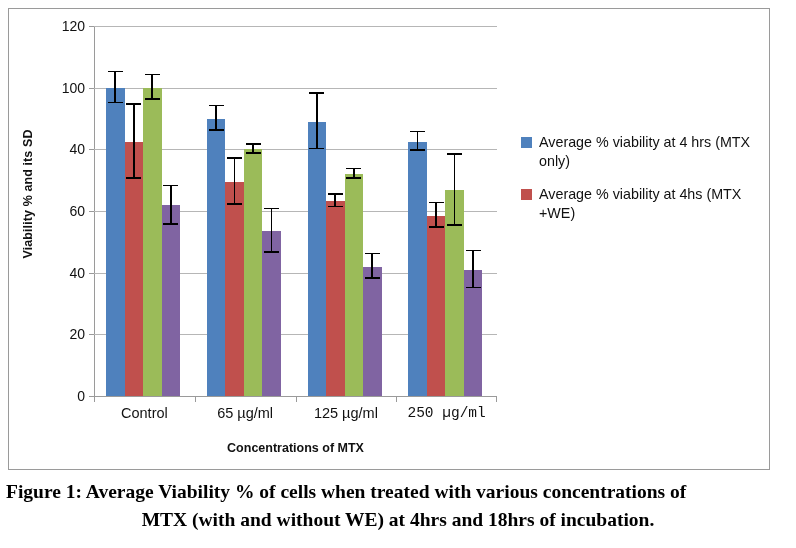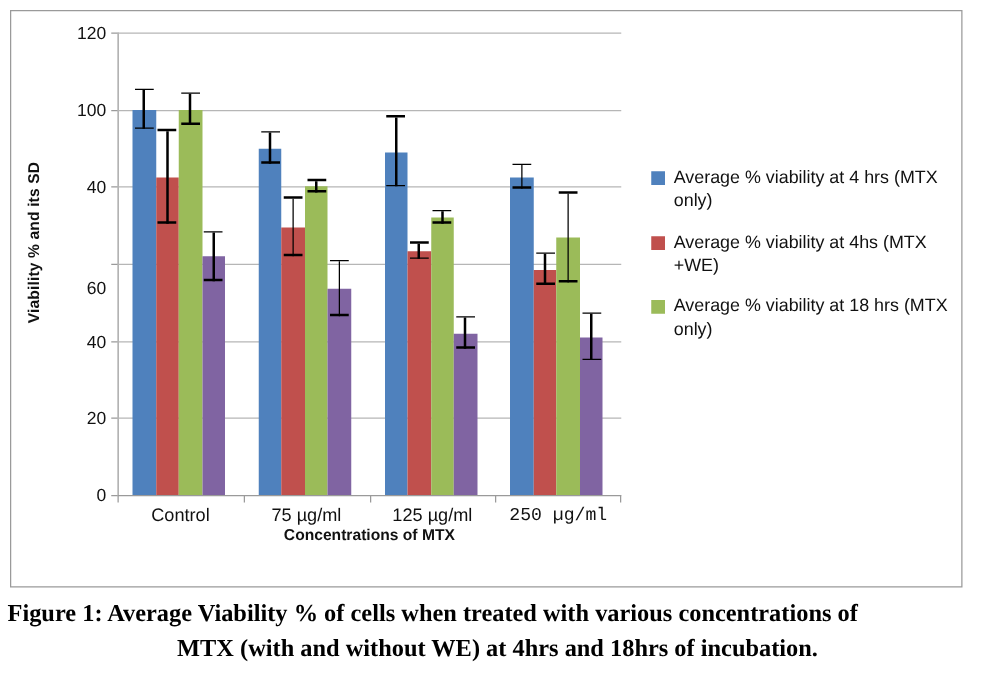--- a/index.html
+++ b/index.html
@@ -41,21 +41,21 @@
   .bar{position:absolute;bottom:0;}
   .errbar{position:absolute;bottom:0;width:0;}
   .errbar .stem{position:absolute;left:50%;width:1.6px;margin-left:-0.8px;background:#000;}
   .errbar .cap{position:absolute;left:50%;width:15px;margin-left:-7.5px;height:1.6px;background:#000;}
 
   .xlabel{
     position:absolute;top:100%;margin-top:9px;
     text-align:center;font-size:14.5px;color:#111;white-space:nowrap;
   }
   #x-axis-title{
-    position:absolute;left:85px;top:412px;width:403px;text-align:center;
+    position:absolute;left:85px;top:432px;width:403px;text-align:center;
     font-size:12.5px;font-weight:bold;color:#111;
   }
 
   
   #legend{position:absolute;left:512px;top:124px;width:240px;}
   .legend-item{display:flex;align-items:flex-start;margin-bottom:14px;}
   .legend-swatch{width:11px;height:11px;flex:0 0 11px;margin-top:4px;margin-right:7px;}
   .legend-label{font-size:14.3px;color:#111;line-height:1.32;}
 
   
@@ -88,21 +88,21 @@
         <div class="gridline" style="top: 0px;"></div>
       </div>
     <div id="yticks">
         <div class="ytick-mark" style="top: 370px;"></div>
         <div class="ytick-label" style="top: 370px;">0</div>
         <div class="ytick-mark" style="top: 308.333px;"></div>
         <div class="ytick-label" style="top: 308.333px;">20</div>
         <div class="ytick-mark" style="top: 246.667px;"></div>
         <div class="ytick-label" style="top: 246.667px;">40</div>
         <div class="ytick-mark" style="top: 185px;"></div>
-        <div class="ytick-label" style="top: 185px; margin-top: 19px;">60</div>
+        <div class="ytick-label" style="top: 185px;">60</div>
         <div class="ytick-mark" style="top: 123.333px;"></div>
         <div class="ytick-label" style="top: 123.333px;">40</div>
         <div class="ytick-mark" style="top: 61.6667px;"></div>
         <div class="ytick-label" style="top: 61.6667px;">100</div>
         <div class="ytick-mark" style="top: 0px;"></div>
         <div class="ytick-label" style="top: 0px;">120</div>
       </div>
     <div id="bars">
         <div class="bar-group" style="left: 0px; width: 100.75px;">
           <div class="bar" title="Average % viability  at 4 hrs (MTX only) — Control: 100" style="left: 12px; width: 18.5px; height: 308.333px; background: rgb(79, 129, 189);"></div>
@@ -211,40 +211,36 @@
       </div>
     <div id="xticks">
         <div class="xtick-mark" style="left: 0px;"></div>
         <div class="xtick-mark" style="left: 100.75px;"></div>
         <div class="xtick-mark" style="left: 201.5px;"></div>
         <div class="xtick-mark" style="left: 302.25px;"></div>
         <div class="xtick-mark" style="left: 402px;"></div>
       </div>
     <div id="xlabels">
         <div class="xlabel" style="left: 0px; width: 100.75px;">Control</div>
-        <div class="xlabel" style="left: 100.75px; width: 100.75px;">75 µg/ml</div>
+        <div class="xlabel" style="left: 100.75px; width: 100.75px;">65 µg/ml</div>
         <div class="xlabel" style="left: 201.5px; width: 100.75px;">125 µg/ml</div>
         <div class="xlabel" style="left: 302.25px; width: 100.75px; font-family: Liberation Mono, monospace;">250 µg/ml</div>
       </div>
   </div>
 
   <div id="x-axis-title">Concentrations of MTX</div>
 
   <div id="legend">
       <div class="legend-item">
         <span class="legend-swatch" style="background: rgb(79, 129, 189);"></span>
         <span class="legend-label">Average % viability  at 4 hrs (MTX only)</span>
       </div>
       <div class="legend-item">
         <span class="legend-swatch" style="background: rgb(192, 80, 77);"></span>
         <span class="legend-label">Average % viability at 4hs (MTX +WE)</span>
       </div>
-      <div class="legend-item">
-        <span class="legend-swatch" style="background: rgb(155, 187, 89);"></span>
-        <span class="legend-label">Average % viability at 18 hrs (MTX only)</span>
-      </div>
     </div>
 </div>
 
 <div id="caption">
   <span class="line1">Figure 1: Average Viability % of cells when treated with various concentrations of</span>
   <span class="line2">MTX (with and without WE) at 4hrs and 18hrs of incubation.</span>
 </div>
 
 </body></html>

